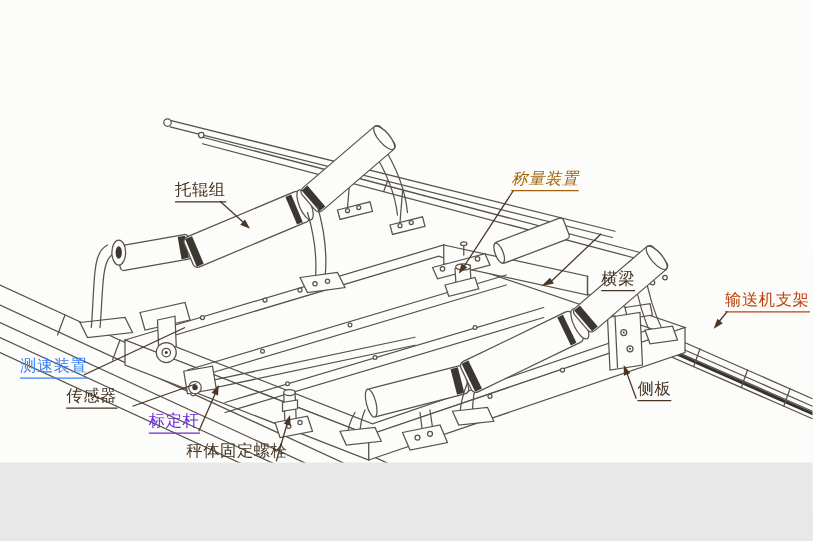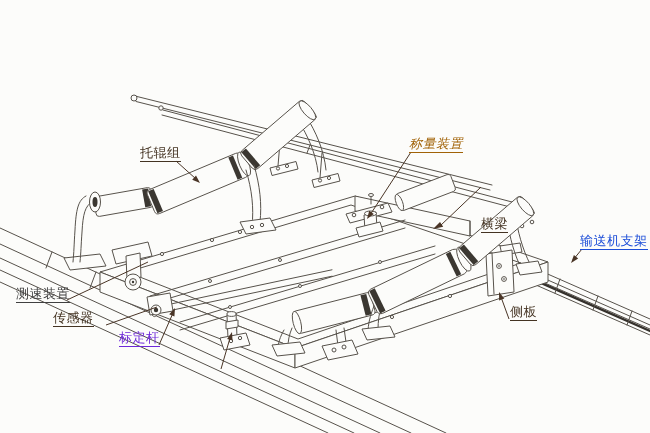--- a/index.html
+++ b/index.html
@@ -1,18 +1,18 @@
 <!DOCTYPE html>
 <html><head>
 <meta charset="utf-8">
 <style>
   html,body{margin:0;padding:0;}
   body{background:#e8e8e8;font-family:"DejaVu Sans","Liberation Sans",sans-serif;}
   #stage{
-    position:relative;width:650px;height:433px;background:#fcfcfa;
+    position:relative;width:650px;height:370px;background:#fcfcfa;
     overflow:hidden;margin:0 auto;
   }
   #drawing{position:absolute;left:0;top:0;}
   .diagram-label{
     position:absolute;
     font-size:13px;line-height:14px;letter-spacing:.5px;white-space:nowrap;
     color:#443322;border-bottom:1px solid currentColor;padding-bottom:1px;
     font-weight:500;
   }
   svg *{vector-effect:non-scaling-stroke;}
@@ -266,23 +266,24 @@
       </g>
     </g>
   </svg>
 
   <div class="diagram-label" style="left: 140px; top: 146px; color: rgb(68, 51, 34);">托辊组</div>
 
   <div class="diagram-label" style="left: 409px; top: 137px; color: #a16207; font-style: italic;">称量装置</div>
 
   <div class="diagram-label" style="left: 481px; top: 173px; color: rgb(68, 51, 34); margin-top: 44px;">横梁</div>
 
-  <div class="diagram-label" style="left: 580px; top: 234px; color: #1d4ed8;">输送机支架</div>
-
-  <div class="diagram-label" style="left: 16px; top: 287px; color: #404040;">测速装置</div>
+  <div class="diagram-label" style="left: 580px; top: 234px; color: #c2410c;">输送机支架</div>
+
+  <div class="diagram-label" style="left: 16px; top: 287px; color: #3b82f6;">测速装置</div>
 
   <div class="diagram-label" style="left: 53px; top: 311px; color: rgb(68, 51, 34);">传感器</div>
 
   <div class="diagram-label" style="left: 119px; top: 331px; color: #6d28d9;">标定杆</div>
 
+  <div class="diagram-label" style="left: 149px; top: 355px; color: rgb(68, 51, 34);">秤体固定螺栓</div>
 
   <div class="diagram-label" style="left: 510px; top: 305px; color: rgb(68, 51, 34); text-align: center;">侧板</div>
 </div>
 
 </body></html>

